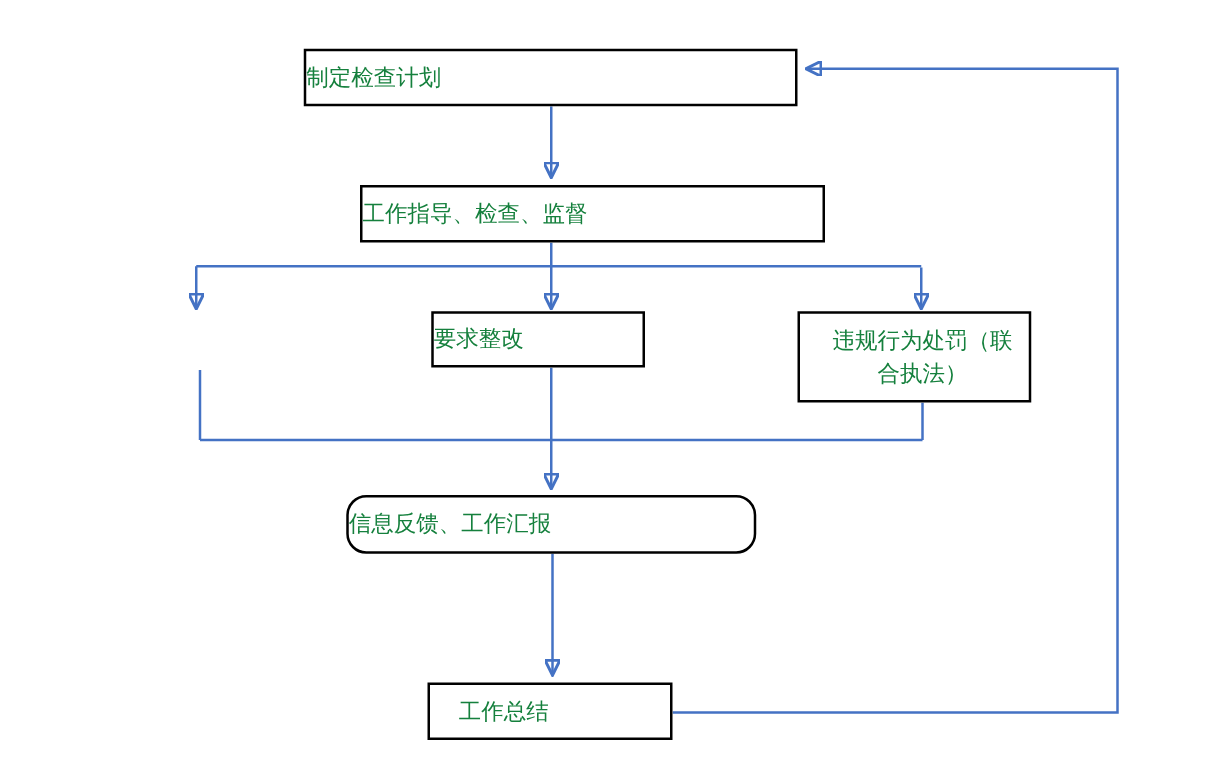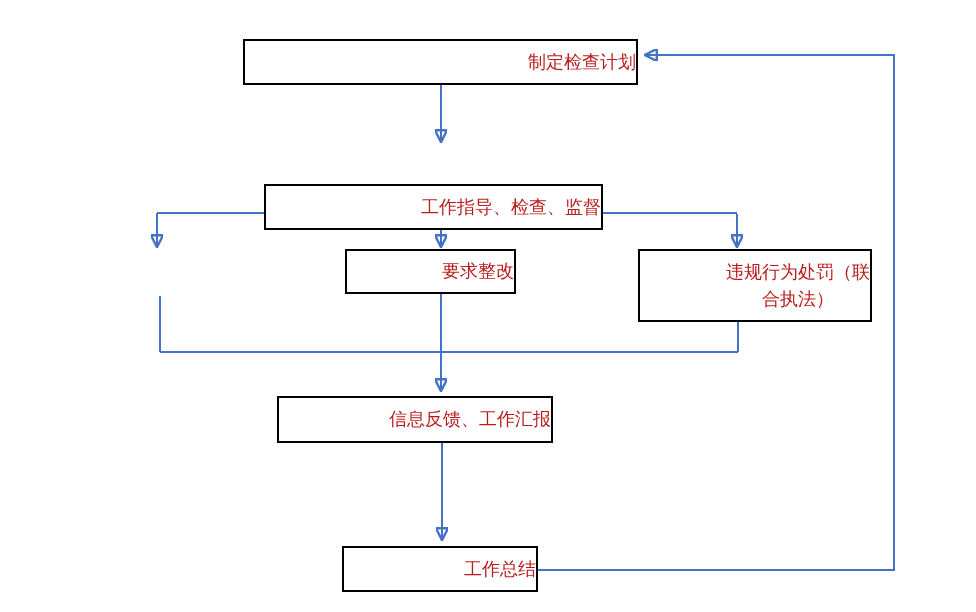--- a/index.html
+++ b/index.html
@@ -23,34 +23,34 @@
     fill: none;
     stroke: #4472C4;
     stroke-width: 2;
   }
   .node {
     position: absolute;
     background: #ffffff;
     border: 2.5px solid #000000;
     display: flex;
     align-items: center;
-    justify-content: flex-end;
+    justify-content: flex-start;
     text-align: center;
-    color: #b91c1c;
+    color: #15803d;
     font-size: 18px;
     line-height: 1.45;
     white-space: pre-line;
   }
   .node-plan        { left: 243px; top:  39px; width: 395px; height: 46px; }
-  .node-guidance    { left: 264px; top: 148px; width: 339px; height: 46px; margin-top: 36px; }
+  .node-guidance    { left: 288px; top: 148px; width: 372px; height: 46px; }
   .node-communicate { left:  65px; top: 249px; width: 195px; height: 47px; }
   .node-rectify     { left: 345px; top: 249px; width: 171px; height: 45px; }
-  .node-punish      { left: 638px; top: 249px; width: 234px; height: 73px; }
-  .node-feedback    { left: 277px; top: 396px; width: 276px; height: 47px; }
-  .node-summary     { left: 342px; top: 546px; width: 196px; height: 46px; }
+  .node-punish      { left: 638px; top: 249px; width: 187px; height: 73px; padding-left: 26px; }
+  .node-feedback    { left: 277px; top: 396px; width: 328px; height: 47px; border-radius: 16px; }
+  .node-summary     { left: 342px; top: 546px; width: 196px; height: 46px; padding-left: 23px; }
 </style>
 </head>
 <body>
 
 <div class="canvas">
 
   <svg class="connector-layer" viewBox="0 0 976 612" xmlns="http://www.w3.org/2000/svg">
     <defs>
       <marker id="arrowhead" viewBox="0 0 10 10" refX="9" refY="5" markerWidth="7" markerHeight="6" orient="auto" markerUnits="strokeWidth">
         <path d="M0,0 L10,5 L0,10 Z" fill="#4472C4" stroke="none"></path>

